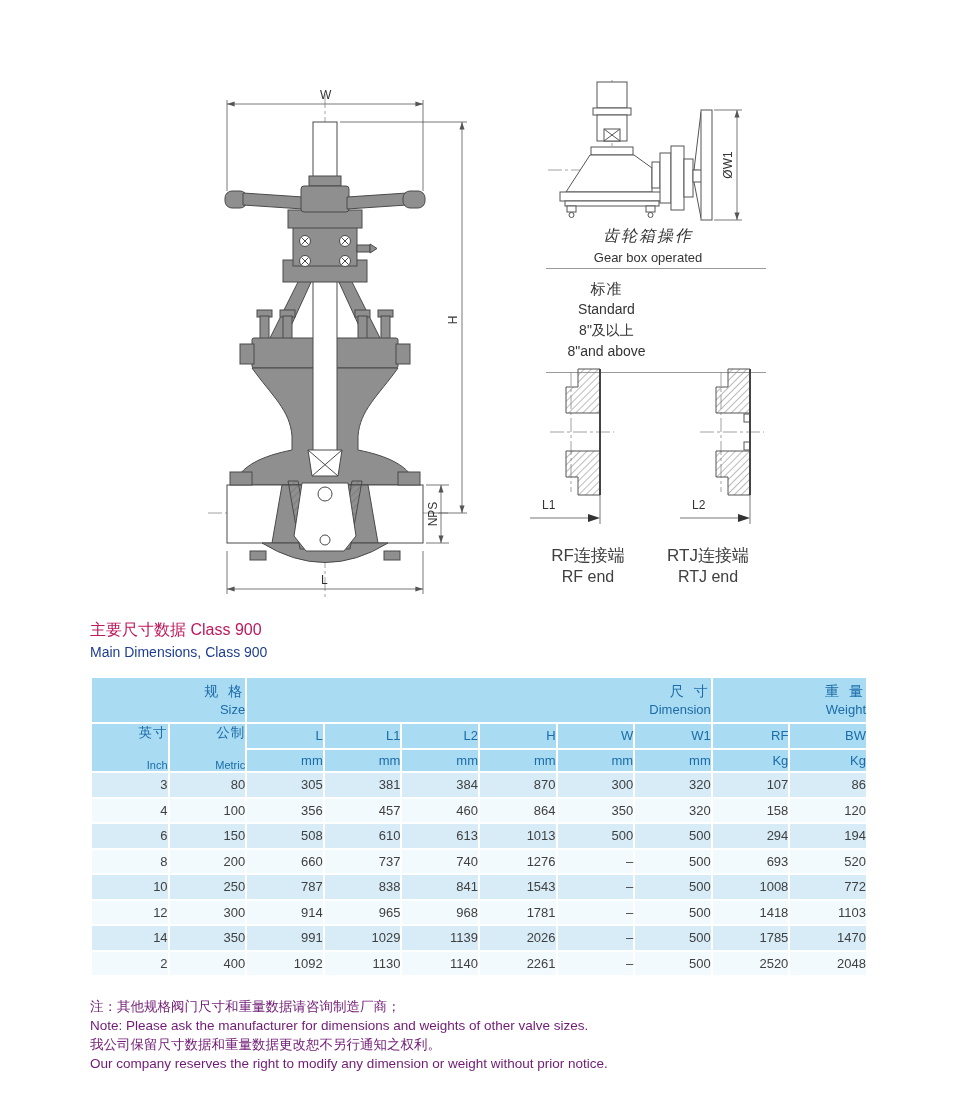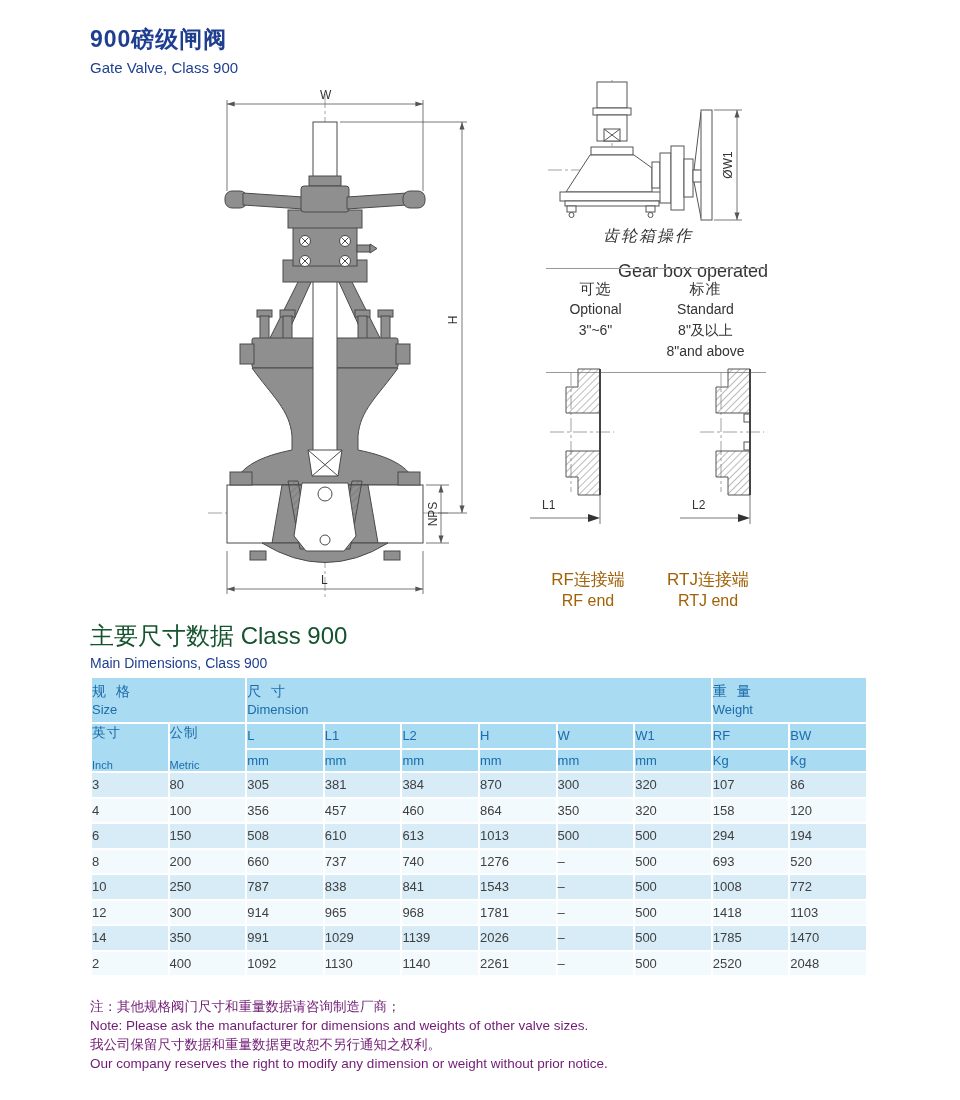--- a/index.html
+++ b/index.html
@@ -12,43 +12,43 @@
   .title-zh { font-size:23px; font-weight:bold; color:#1e3e90; letter-spacing:1px; }
   .title-en { font-size:15px; color:#1e3e90; margin-top:4px; }
 
   
   svg.valve   { position:absolute; left:120px; top:88px; }
   svg.gearbox { position:absolute; left:538px; top:78px; }
   svg.flanges { position:absolute; left:528px; top:364px; }
 
   .gb-caption { position:absolute; left:528px; top:226px; width:240px; text-align:center; color:#333; }
   .gb-caption .zh { font-size:16px; letter-spacing:2px;font-style:italic; }
-  .gb-caption .en { font-size:18px; margin-top:14px;text-align:right; }
+  .gb-caption .en { font-size:13px; margin-top:3px; }
 
   .options { position:absolute; left:546px; top:268px; width:220px;
              border-top:1px solid #999; border-bottom:1px solid #999;
              display:flex; padding:9px 0 10px 0; }
   .options .col { text-align:center; color:#333; font-size:14px; line-height:21px; }
   .options .col.c1 { width:45%; }
   .options .col.c2 { width:55%; }
   .options .zh { font-size:15px; letter-spacing:1px; }
 
-  .flange-labels { position:absolute; left:528px; top:544px; width:240px; display:flex; color:#a16207;margin-top:24px; }
+  .flange-labels { position:absolute; left:528px; top:544px; width:240px; display:flex; color:#404040; }
   .flange-labels .fl { flex:1; text-align:center; }
   .flange-labels .zh { font-size:17px; }
   .flange-labels .en { font-size:16px; margin-top:1px; }
 
   
   .section-header { position:absolute; left:90px; top:620px; }
-  .section-zh { font-size:24px; color:#14532d; }
+  .section-zh { font-size:16px; color:#be185d; }
   .section-en { font-size:14px; color:#1e3e90; margin-top:3px; }
 
   
   table.dims { position:absolute; left:90px; top:676px; width:778px;
-               border-collapse:collapse; table-layout:fixed; text-align:left; }
+               border-collapse:collapse; table-layout:fixed; text-align:right; }
   table.dims th, table.dims td { border:2px solid #fff; padding:0; }
   table.dims thead th { background:#a9dbf2; color:#1c6ca9; font-weight:normal; }
   table.dims .group-row th { height:44px; }
   .gzh { font-size:14px; letter-spacing:3px; }
   .gen { font-size:13px; margin-top:1px; }
   table.dims .name-row th { height:22px; font-size:13px; }
   table.dims .unit-row th { height:20px; font-size:13px; }
   .szh { font-size:13.5px; letter-spacing:1px; }
   .sen { font-size:11px; margin-top:17px; }
   table.dims tbody td { font-size:13px; color:#404040; height:23.5px; }
@@ -69,24 +69,20 @@
   .gl  { fill:#ffffff; stroke:#555; stroke-width:1; }
   .gln { fill:none; stroke:#555; stroke-width:1; }
   .fp  { fill:url(#fh); stroke:#555; stroke-width:1; }
   .dtext { fill:#333; font-size:12px; font-family:"Liberation Sans", sans-serif; }
 </style>
 </head>
 <body>
 
 <div class="page">
 
-  <div class="header">
-    <div class="title-zh">900磅级闸阀</div>
-    <div class="title-en">Gate Valve, Class 900</div>
-  </div>
 
   <svg class="valve" width="390" height="515" viewBox="120 90 390 515">
     <defs>
       <marker id="arV" viewBox="0 0 10 8" markerWidth="10" markerHeight="8" refX="9.5" refY="4" orient="auto-start-reverse">
         <path d="M0,0.8 L9.5,4 L0,7.2 Z" fill="#555"></path>
       </marker>
       <pattern id="vhatch" width="5" height="5" patternUnits="userSpaceOnUse" patternTransform="rotate(45)">
         <line x1="0" y1="0" x2="0" y2="5" stroke="#6a6a6a" stroke-width="1"></line>
       </pattern>
     </defs>
@@ -235,25 +231,20 @@
       <text class="dtext" transform="translate(732,167) rotate(-90)" text-anchor="middle">ØW1</text>
     </g>
   </svg>
 
   <div class="gb-caption">
     <div class="zh">齿轮箱操作</div>
     <div class="en">Gear box operated</div>
   </div>
 
   <div class="options">
-    <div class="col c1">
-      <div class="zh">可选</div>
-      <div>Optional</div>
-      <div>3"~6"</div>
-    </div>
     <div class="col c2">
       <div class="zh">标准</div>
       <div>Standard</div>
       <div>8"及以上</div>
       <div>8"and above</div>
     </div>
   </div>
 
   <svg class="flanges" width="244" height="168" viewBox="528 366 244 168">
     <defs>

